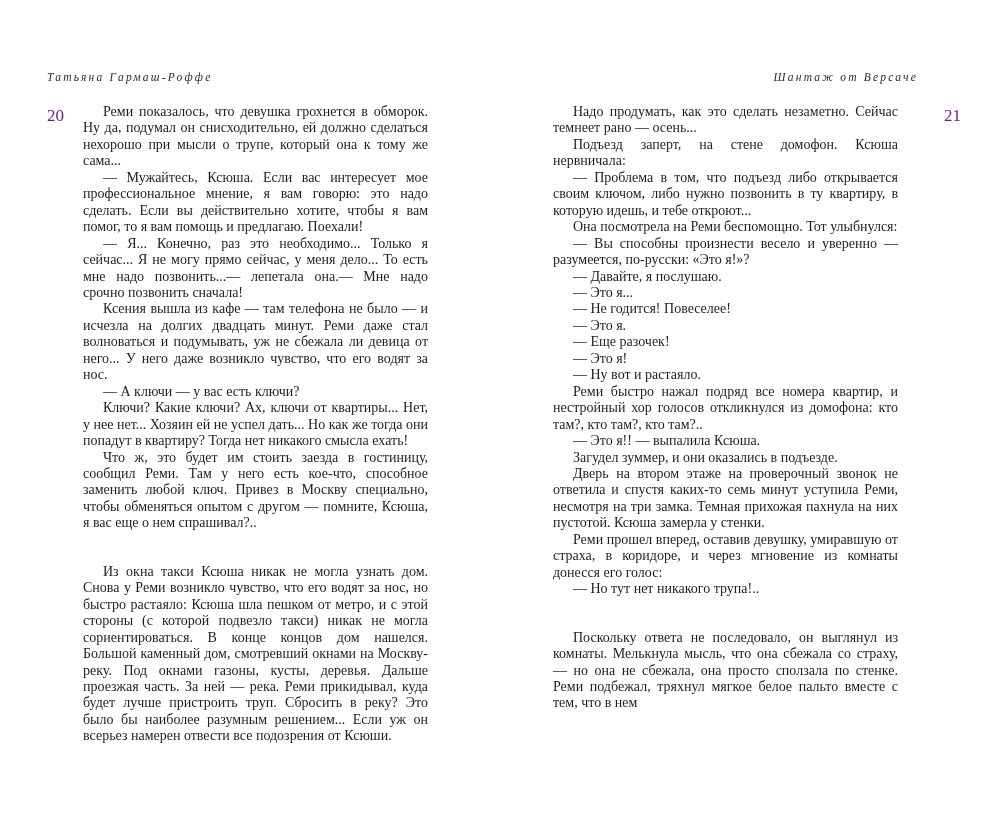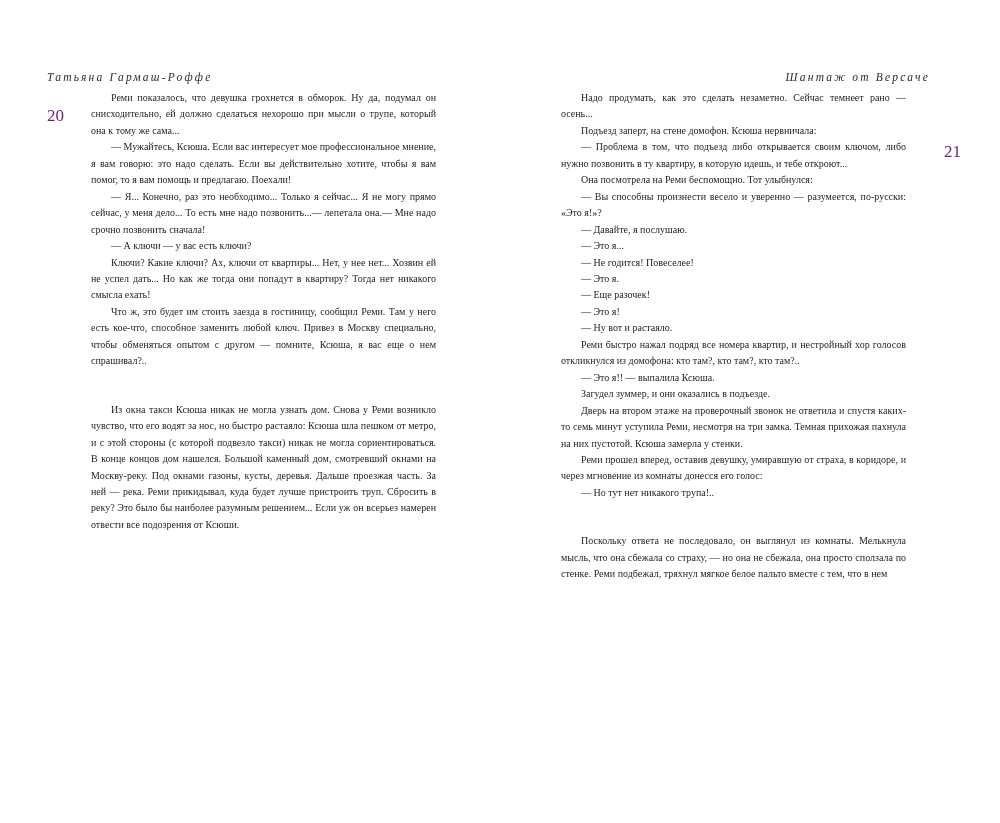--- a/index.html
+++ b/index.html
@@ -1,42 +1,43 @@
 <!DOCTYPE html>
 <html><head>
 <meta charset="utf-8">
 <style>
   html, body { margin: 0; padding: 0; background: #ffffff; }
   body { width: 1000px; height: 823px; position: relative; overflow: hidden;
          font-family: "Liberation Serif", "DejaVu Serif", serif; color: #1e1e1e; }
   .running-head { position: absolute; top: 71px; font-style: italic; font-size: 11.5px;
                   letter-spacing: 2.2px; color: #2a2a2a; }
   .running-head.left { left: 47px; }
-  .running-head.right { right: 70px; text-align: right; }
+  .running-head.right { right: 82px; text-align: right; }
   .folio { position: absolute; top: 106px; font-size: 17px; color: #701a75; }
   .folio.left { left: 47px; }
-  .folio.right { left: 944px; margin-top: 36px; }
-  .column { position: absolute; top: 90px; width: 345px; font-size: 10px;
-            line-height: 16.45px; text-align: justify; margin-left: 8px; }
+  .folio.right { left: 944px; }
+  .column { position: absolute; top: 104px; width: 345px; font-size: 14px;
+            line-height: 16.45px; text-align: justify; }
   .column.left { left: 83px; }
   .column.right { left: 553px; }
   .column p { margin: 0; text-indent: 20px; hyphens: manual; }
   .column .gap { height: 32px; }
   .column p.last-line-left { text-align-last: left; }
 </style>
 </head>
 <body>
 
 <div>
   <div class="running-head left">Татьяна Гармаш-Роффе</div>
   <div class="folio left">20</div>
   <div class="column left">
     <p>Реми показалось, что девушка грохнется в обморок. Ну да, подумал он снисходительно, ей должно сделаться нехорошо при мысли о трупе, который она к тому же сама...</p>
     <p>— Мужайтесь, Ксюша. Если вас интересует мое профессиональное мнение, я вам говорю: это надо сделать. Если вы действительно хотите, чтобы я вам помог, то я вам помощь и предлагаю. Поехали!</p>
     <p>— Я... Конечно, раз это необходимо... Только я сейчас... Я не могу прямо сейчас, у меня дело... То есть мне надо позвонить...— лепетала она.— Мне надо срочно позвонить сначала!</p>
+    <p>Ксения вышла из кафе — там телефона не было — и исчезла на долгих двадцать минут. Реми даже стал волноваться и подумывать, уж не сбежала ли девица от него... У него даже возникло чувство, что его водят за нос.</p>
     <p>— А ключи — у вас есть ключи?</p>
     <p>Ключи? Какие ключи? Ах, ключи от квартиры... Нет, у нее нет... Хозяин ей не успел дать... Но как же тогда они попадут в квартиру? Тогда нет никакого смысла ехать!</p>
     <p>Что ж, это будет им стоить заезда в гостиницу, сообщил Реми. Там у него есть кое-что, способное заменить любой ключ. Привез в Москву специально, чтобы обменяться опытом с другом — помните, Ксюша, я вас еще о нем спрашивал?..</p>
     <div class="gap"></div>
     <p>Из окна такси Ксюша никак не могла узнать дом. Снова у Реми возникло чувство, что его водят за нос, но быстро растаяло: Ксюша шла пешком от метро, и с этой стороны (с которой подвезло такси) никак не могла сориентироваться. В конце концов дом нашелся. Большой каменный дом, смотревший окнами на Москву-реку. Под окнами газоны, кусты, деревья. Дальше проезжая часть. За ней — река. Реми прикидывал, куда будет лучше пристроить труп. Сбросить в реку? Это было бы наиболее разумным решением... Если уж он всерьез намерен отвести все подозрения от Ксюши.</p>
   </div>
 </div>
 
 <div>
   <div class="running-head right">Шантаж от Версаче</div>

